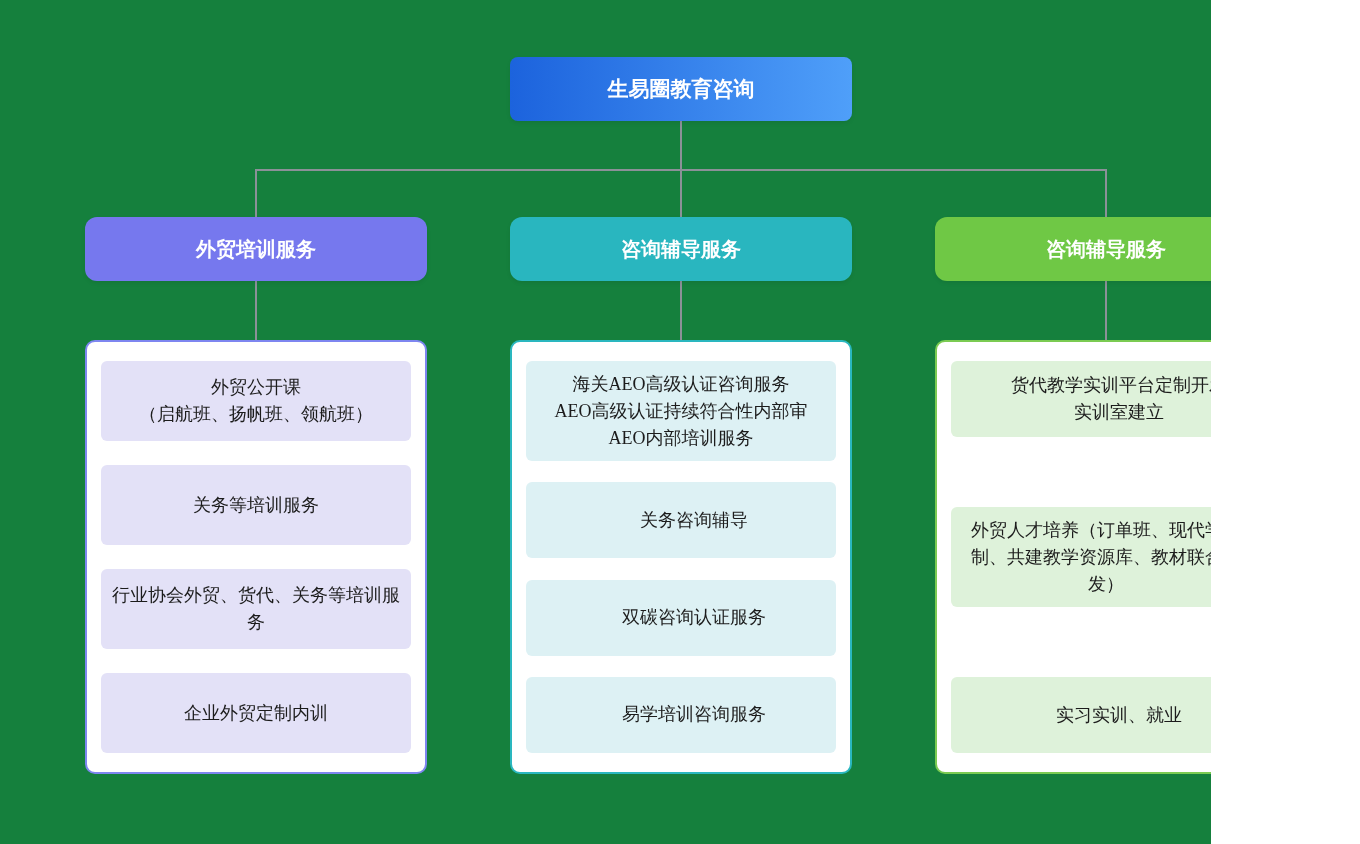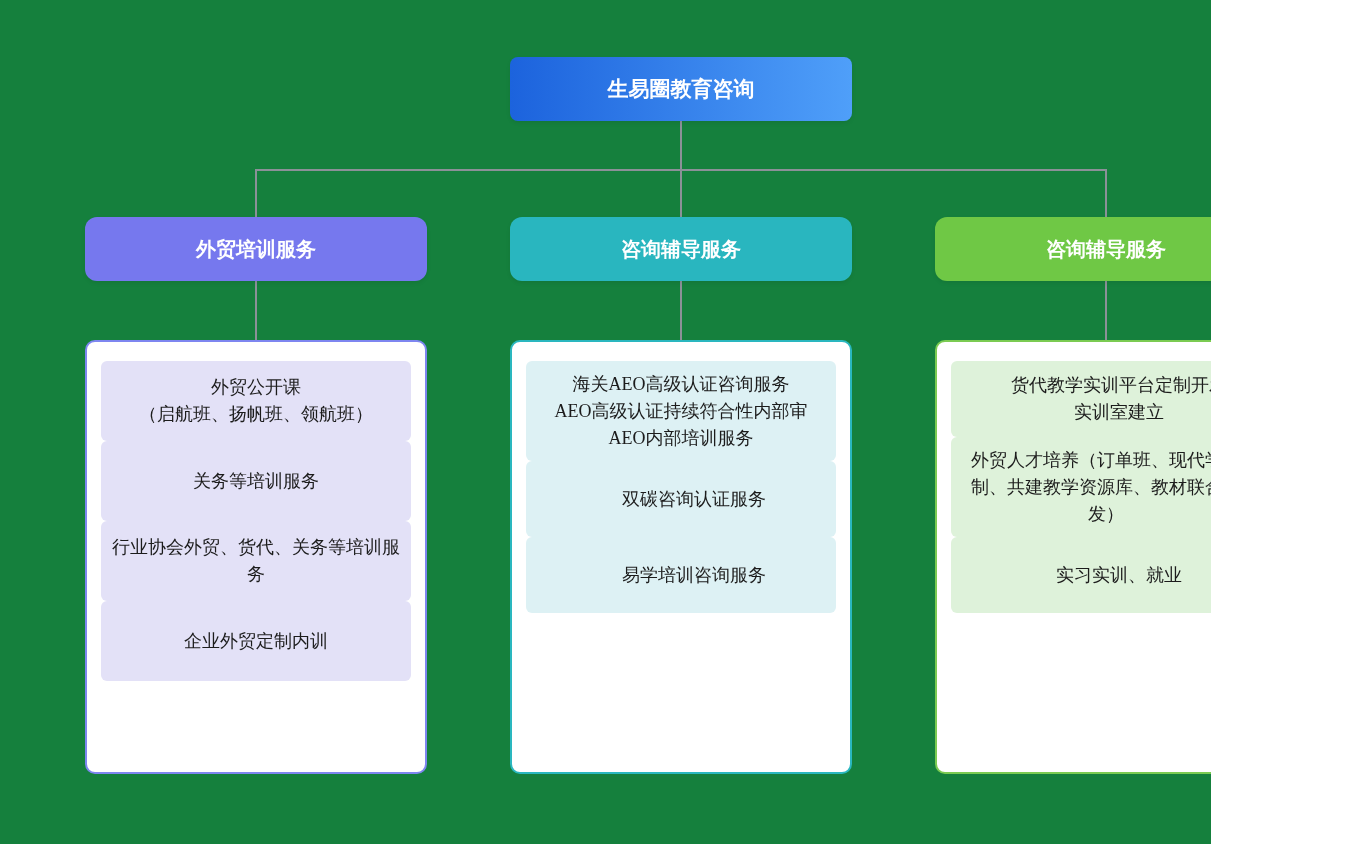--- a/index.html
+++ b/index.html
@@ -26,21 +26,21 @@
   .root-node{left:510px;top:57px;width:342px;height:64px;font-size:21px;
         background:linear-gradient(90deg,var(--g1,#1c63dd),var(--g2,#4f9ff9));}
   .branch-header{top:217px;width:342px;height:64px;font-size:20px;background:var(--hc,#888);border-radius:12px;}
   .pos-left{left:85px;}
   .pos-mid{left:510px;font-family:Liberation Serif, serif;}
   .pos-right{left:935px;}
 
   
   .container{position:absolute;top:340px;width:342px;height:434px;background:#ffffff;
         border:2px solid var(--bc,#999);border-radius:10px;box-sizing:border-box;
-        padding:19px 14px;display:flex;flex-direction:column;}
+        padding:19px 14px;display:flex;flex-direction:column;justify-content:space-between;}
   .item{background:var(--ibg,#eee);border-radius:6px;display:flex;align-items:center;
         justify-content:center;text-align:center;font-size:18px;line-height:1.5;
         color:#1c1c1c;padding:6px 10px;box-sizing:border-box;}
   .item span{white-space:pre-line;}
   .h76{min-height:76px;padding-left:36px;}
   .h80{min-height:80px;}
   .h100{min-height:100px;}
 </style>
 </head>
 <body>
@@ -85,20 +85,23 @@
     <div class="node branch-header pos-mid">
       <span>咨询辅导服务</span>
     </div>
     <div class="container pos-mid">
       <div class="item h100">
         <span>海关AEO高级认证咨询服务
 AEO高级认证持续符合性内部审
 AEO内部培训服务</span>
       </div>
       <div class="item h76">
+        <span>关务咨询辅导</span>
+      </div>
+      <div class="item h76">
         <span>双碳咨询认证服务</span>
       </div>
       <div class="item h76">
         <span>易学培训咨询服务</span>
       </div>
     </div>
   </div>
 
   <div style="--hc: #6fc845; --bc: #7bcb52; --ibg: #def2da;">
     <div class="node branch-header pos-right">

